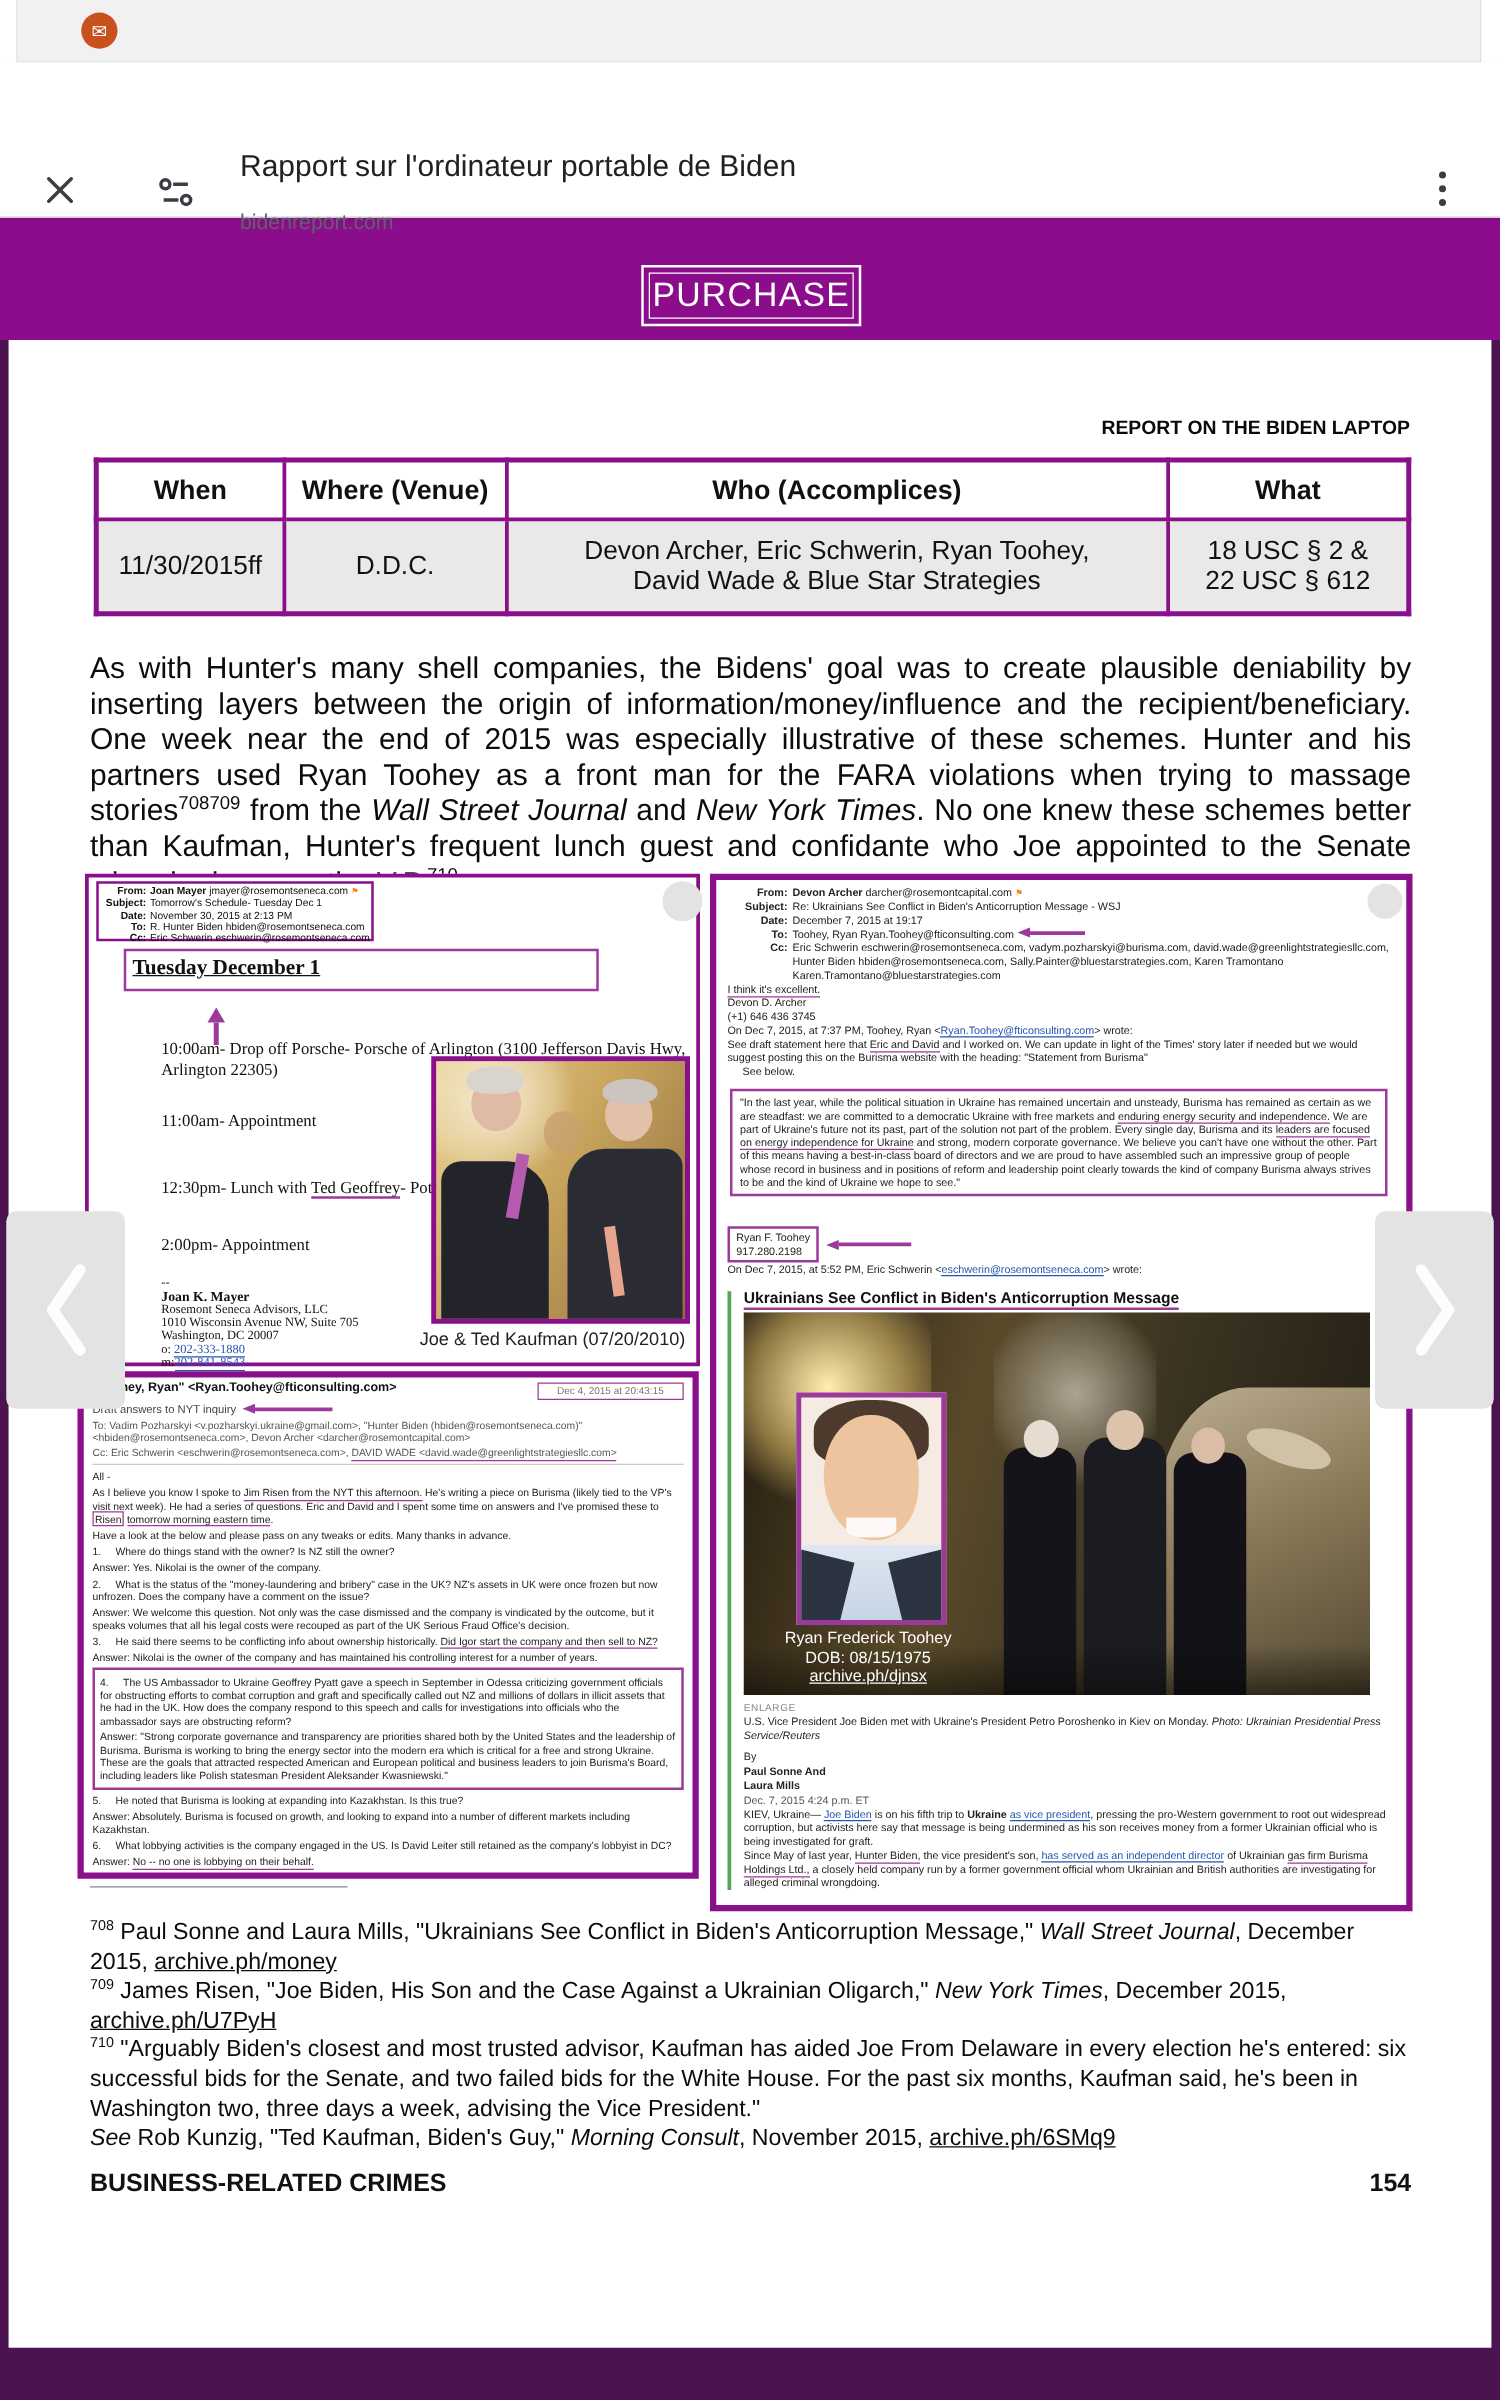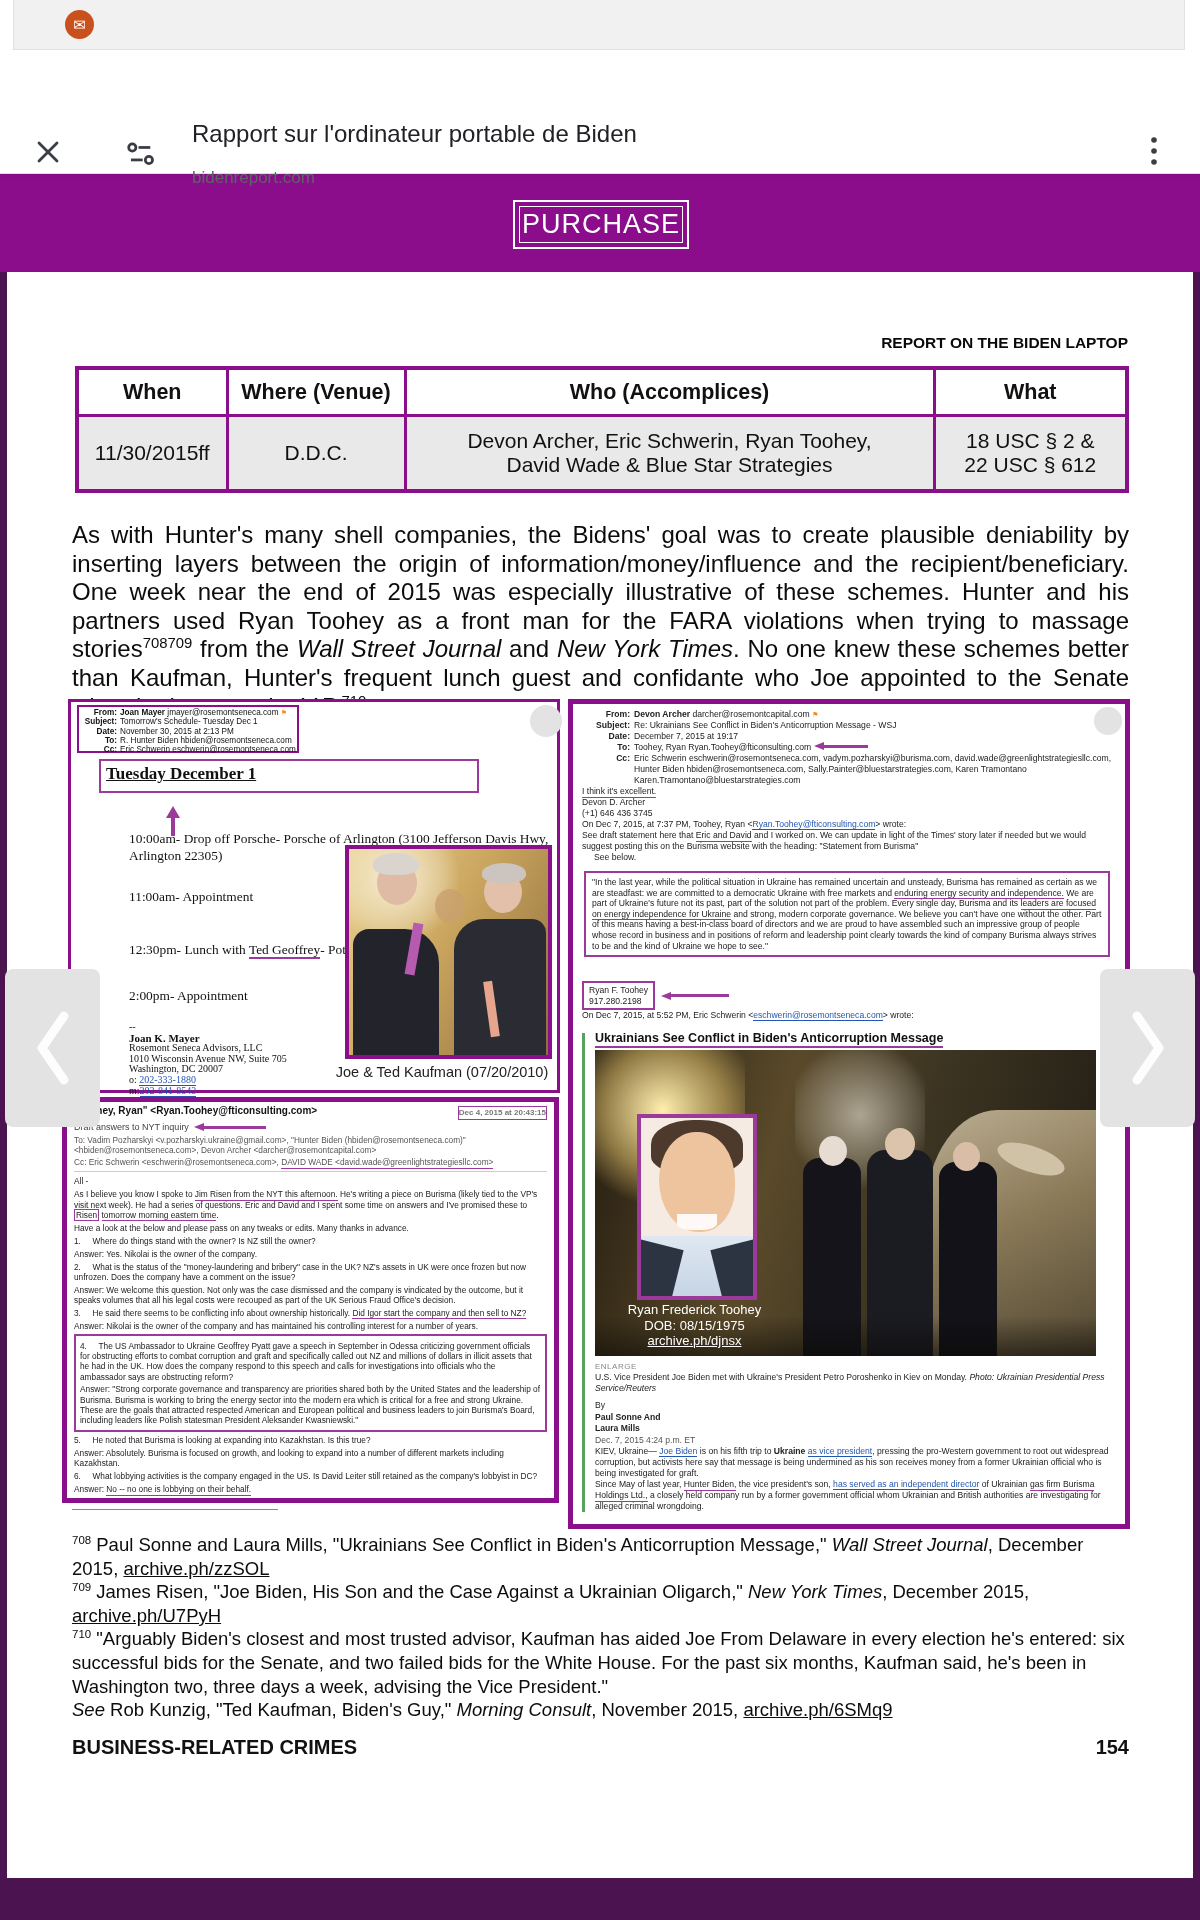--- a/index.html
+++ b/index.html
@@ -65,21 +65,21 @@
   #pa-sig .nm{font-weight:bold;font-size:11px;}
   #pa-photo{position:absolute;left:274px;top:143px;width:199px;height:206px;border:4px solid #8a0f8a;overflow:hidden;
             background:linear-gradient(120deg,#ead293 0%,#cba65f 45%,#8d6e3d 100%);}
   .paf{position:absolute;}
   #pa-caption{position:absolute;left:258px;top:362px;width:226px;text-align:center;font-size:14.5px;color:#222;}
   
   #panelB{left:62px;top:1097px;width:497px;height:406px;border:5px solid #8a0f8a;background:#fff;box-sizing:border-box;
           padding:4px 7px;font-size:8.3px;line-height:10.3px;color:#222;overflow:hidden;}
   #panelB .r1{display:flex;justify-content:space-between;align-items:flex-start;}
   #panelB .fromb{font-weight:bold;font-size:10px;color:#111;}
-  #panelB .datebox{border:1.5px solid #9b3a9b;padding:1px 0;font-size:8px;color:#777;flex:none;font-weight:bold;}
+  #panelB .datebox{border:1.5px solid #9b3a9b;padding:1px 15px;font-size:8px;color:#777;flex:none;}
   #panelB .subj{color:#444;font-size:9px;margin-top:2px;display:flex;align-items:center;gap:5px;}
   #panelB .meta{color:#555;margin-top:2px;}
   #panelB hr{border:none;border-top:1px solid #ccc;margin:4px 0;}
   #panelB p{margin:2.6px 0;}
   #panelB .nbox{border:2px solid #9b3a9b;padding:2px 4px;margin:3px 0;}
   .arrL{display:inline-flex;align-items:center;}
   .arrL .head{width:0;height:0;border-top:4.5px solid transparent;border-bottom:4.5px solid transparent;border-right:10px solid #9b3a9b;}
   .arrL .shaft{height:3px;background:#9b3a9b;}
   
   #panelR{left:568px;top:699px;width:562px;height:830px;border:5px solid #8a0f8a;background:#fff;box-sizing:border-box;
@@ -146,21 +146,21 @@
     <div class="abs" id="kebab">
       <svg width="8" height="34" viewBox="0 0 8 34">
         <circle cx="4" cy="5" r="2.8" fill="#3a3d42"></circle>
           <circle cx="4" cy="16" r="2.8" fill="#3a3d42"></circle>
           <circle cx="4" cy="27" r="2.8" fill="#3a3d42"></circle>
       </svg>
     </div>
   </div>
 
   <div class="abs" id="band">
-    <div class="abs" id="purchase" style="top:26px;">PURCHASE</div>
+    <div class="abs" id="purchase" style="top:38px;">PURCHASE</div>
   </div>
 
   <div class="abs" id="doc"></div>
 
   <div class="abs" id="kicker">REPORT ON THE BIDEN LAPTOP</div>
 
   <div class="abs" id="crime-table">
     <table>
       <colgroup>
           <col style="width:150px">
@@ -371,21 +371,21 @@
         <div class="b">Laura Mills</div>
         <div style="color:#555;">Dec. 7, 2015 4:24 p.m. ET</div>
       </div>
       <p class="mt6"><span>KIEV, Ukraine— </span><span class="lbu">Joe Biden</span><span> is on his fifth trip to </span><span class="b">Ukraine</span><span> </span><span class="lbu">as vice president</span><span>, pressing the pro-Western government to root out widespread corruption, but activists here say that message is being undermined as his son receives money from a former Ukrainian official who is being investigated for graft.</span></p>
       <p class="mt6"><span>Since May of last year, </span><span class="u">Hunter Biden,</span><span> the vice president's son, </span><span class="lbu">has served as an independent director</span><span> of Ukrainian </span><span class="u">gas firm Burisma Holdings Ltd.,</span><span> a closely held company run by a former government official whom Ukrainian and British authorities are investigating for alleged criminal wrongdoing.</span></p>
     </div>
   </div>
 
   <div class="abs" id="fnsep"></div>
   <div class="abs" id="footnotes">
-    <div><span class="sup">708</span><span> Paul Sonne and Laura Mills, "Ukrainians See Conflict in Biden's Anticorruption Message," </span><span class="i">Wall Street Journal</span><span>, December 2015, </span><span class="ku">archive.ph/zzSOL</span></div>
+    <div><span class="sup">708</span><span> Paul Sonne and Laura Mills, "Ukrainians See Conflict in Biden's Anticorruption Message," </span><span class="i">Wall Street Journal</span><span>, December 2015, </span><span class="ku">archive.ph/money</span></div>
     <div><span class="sup">709</span><span> James Risen, "Joe Biden, His Son and the Case Against a Ukrainian Oligarch," </span><span class="i">New York Times</span><span>, December 2015, </span><span class="ku">archive.ph/U7PyH</span></div>
     <div><span class="sup">710</span><span> "Arguably Biden's closest and most trusted advisor, Kaufman has aided Joe From Delaware in every election he's entered: six successful bids for the Senate, and two failed bids for the White House. For the past six months, Kaufman said, he's been in Washington two, three days a week, advising the Vice President."</span></div>
     <div><span class="i">See</span><span> Rob Kunzig, "Ted Kaufman, Biden's Guy," </span><span class="i">Morning Consult</span><span>, November 2015, </span><span class="ku">archive.ph/6SMq9</span></div>
   </div>
 
   <div class="abs" id="footer">
     <span>BUSINESS-RELATED CRIMES</span>
     <span>154</span>
   </div>
 

